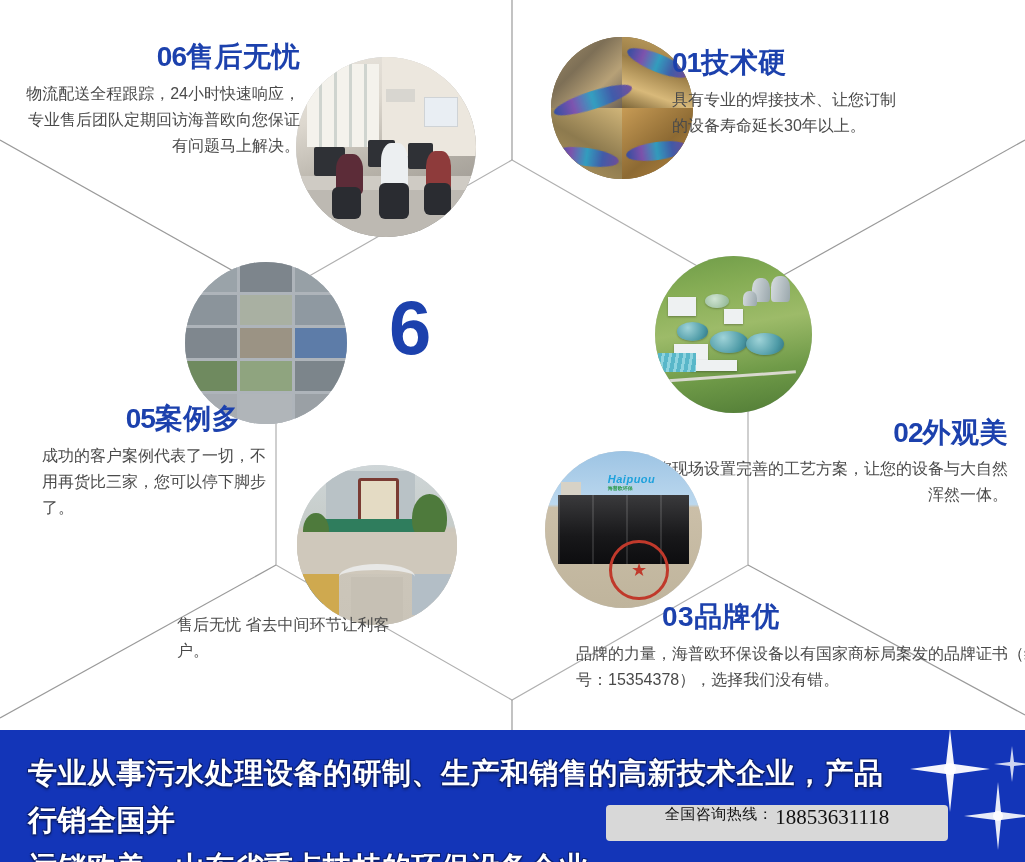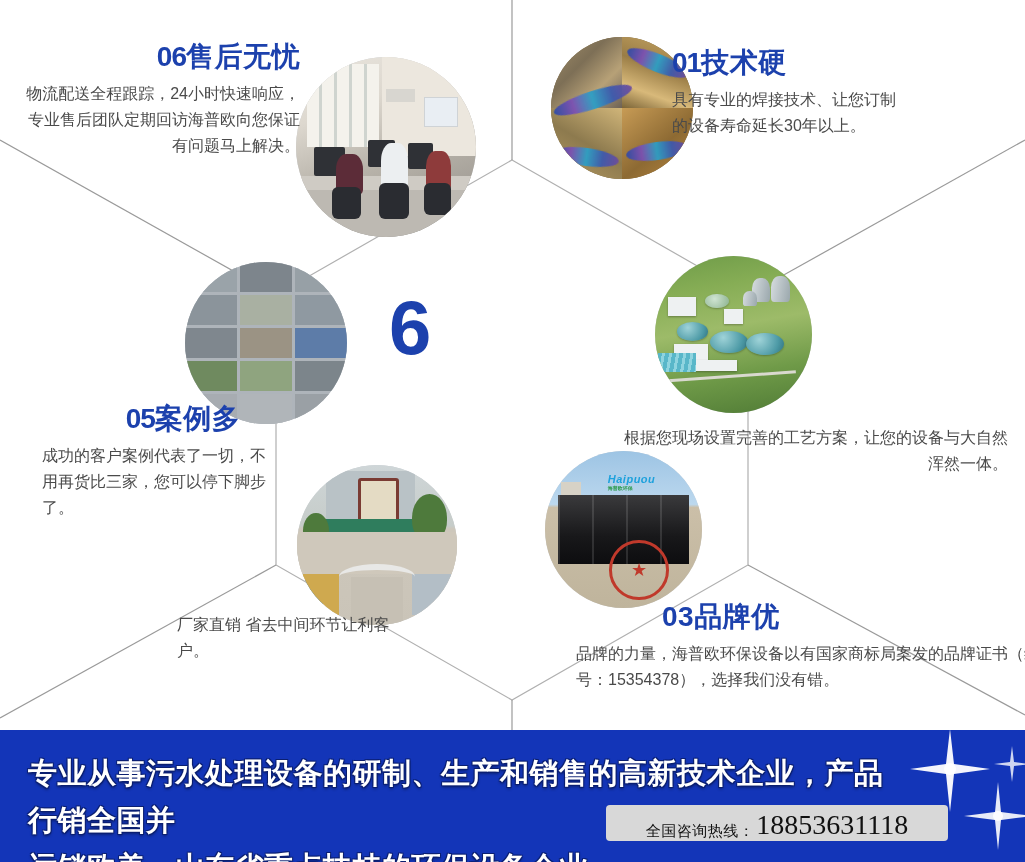--- a/index.html
+++ b/index.html
@@ -122,25 +122,25 @@
   .sparkle{position:absolute;pointer-events:none;}
   .banner-txt{
     position:absolute;left:28px;top:20px;width:870px;
     color:#fff;font-size:29px;font-weight:bold;line-height:1.62;
     letter-spacing:.5px;
     text-shadow:-1px -1px 0 #0b1f70, 1px -1px 0 #0b1f70, -1px 1px 0 #0b1f70, 1px 1px 0 #0b1f70, 0 2px 3px rgba(0,0,0,.45);
   }
   .hotline{
     position:absolute;left:606px;top:805px;width:342px;height:36px;
     background:#d8d8d8;border-radius:4px;
-    display:flex;align-items:flex-end;justify-content:center;
+    display:flex;align-items:flex-start;justify-content:center;
     color:#111;font-size:19px;white-space:nowrap;
   }
   .hotline .lbl{font-size:15px;letter-spacing:.5px;}
-  .hotline .num{font-size:28px;margin-left:2px;font-family:"Liberation Serif","DejaVu Serif",serif;}
+  .hotline .num{font-size:21px;margin-left:2px;font-family:"Liberation Serif","DejaVu Serif",serif;}
 </style>
 </head>
 <body>
 
 <div id="root">
 
   <svg class="hexwire" viewBox="0 0 1025 730" preserveAspectRatio="none">
     <g fill="none" stroke="#9a9a9a" stroke-width="1.2">
 
       <polygon points="512,160 748,295 748,565 512,700 276,565 276,295" stroke="#b0b0b0"></polygon>
@@ -216,20 +216,23 @@
       <div class="silo" style="left:56%;top:22%;width:9%;height:10%"></div>
       <div class="tank" style="left:14%;top:42%;width:20%;height:12%"></div>
       <div class="tank" style="left:35%;top:48%;width:24%;height:14%"></div>
       <div class="tank" style="left:58%;top:49%;width:24%;height:14%"></div>
       <div class="tank" style="left:32%;top:24%;width:15%;height:9%;background:radial-gradient(circle at 40% 35%,#cfe4d2,#8ab18d)"></div>
       <div class="pond" style="left:2%;top:62%;width:24%;height:12%"></div>
       <div class="road" style="left:4%;top:76%;width:86%;height:2%;transform:rotate(-4deg)"></div>
     </div>
   </div>
   <div class="feat right-align" style="left:620px;top:418px;width:388px;">
+    <div class="ttl">
+      <span class="num">02</span><span>外观美</span>
+    </div>
     <div class="desc" style="margin-top:7px;">根据您现场设置完善的工艺方案，让您的设备与大自然浑然一体。</div>
   </div>
 
   <div class="photo" style="left:545px;top:451px;width:157px;height:157px;">
     <div class="inner ph-eq">
       <div class="box"></div>
       <div class="tankbody">
           <div class="ribs"></div>
         </div>
       <div class="logo">
@@ -258,21 +261,21 @@
       <div class="tree" style="left:4%;top:30%;width:16%;height:22%"></div>
       <div class="yard"></div>
       <div class="wall2"></div>
       <div class="bl"></div>
         <div class="br"></div>
       <div class="road2"></div>
       <div class="arch"></div>
     </div>
   </div>
   <div class="feat left-align" style="left:155px;top:604px;width:320px;">
-    <div class="desc" style="margin-top:8px;padding-left:22px;width:230px;">厂家直销 省去中间环节让利客户。</div>
+    <div class="desc" style="margin-top:8px;padding-left:22px;width:230px;">售后无忧 省去中间环节让利客户。</div>
   </div>
 
   <div class="photo" style="left:185px;top:262px;width:162px;height:162px;">
     <div class="inner ph-case">
       <div class="grid">
         <div class="cell" style="background:#9aa3a9"></div>
           <div class="cell" style="background:#7d858c"></div>
           <div class="cell" style="background:#97a0a6"></div>
         <div class="cell" style="background:#8b949b"></div>
           <div class="cell" style="background:#a9b0a2"></div>

